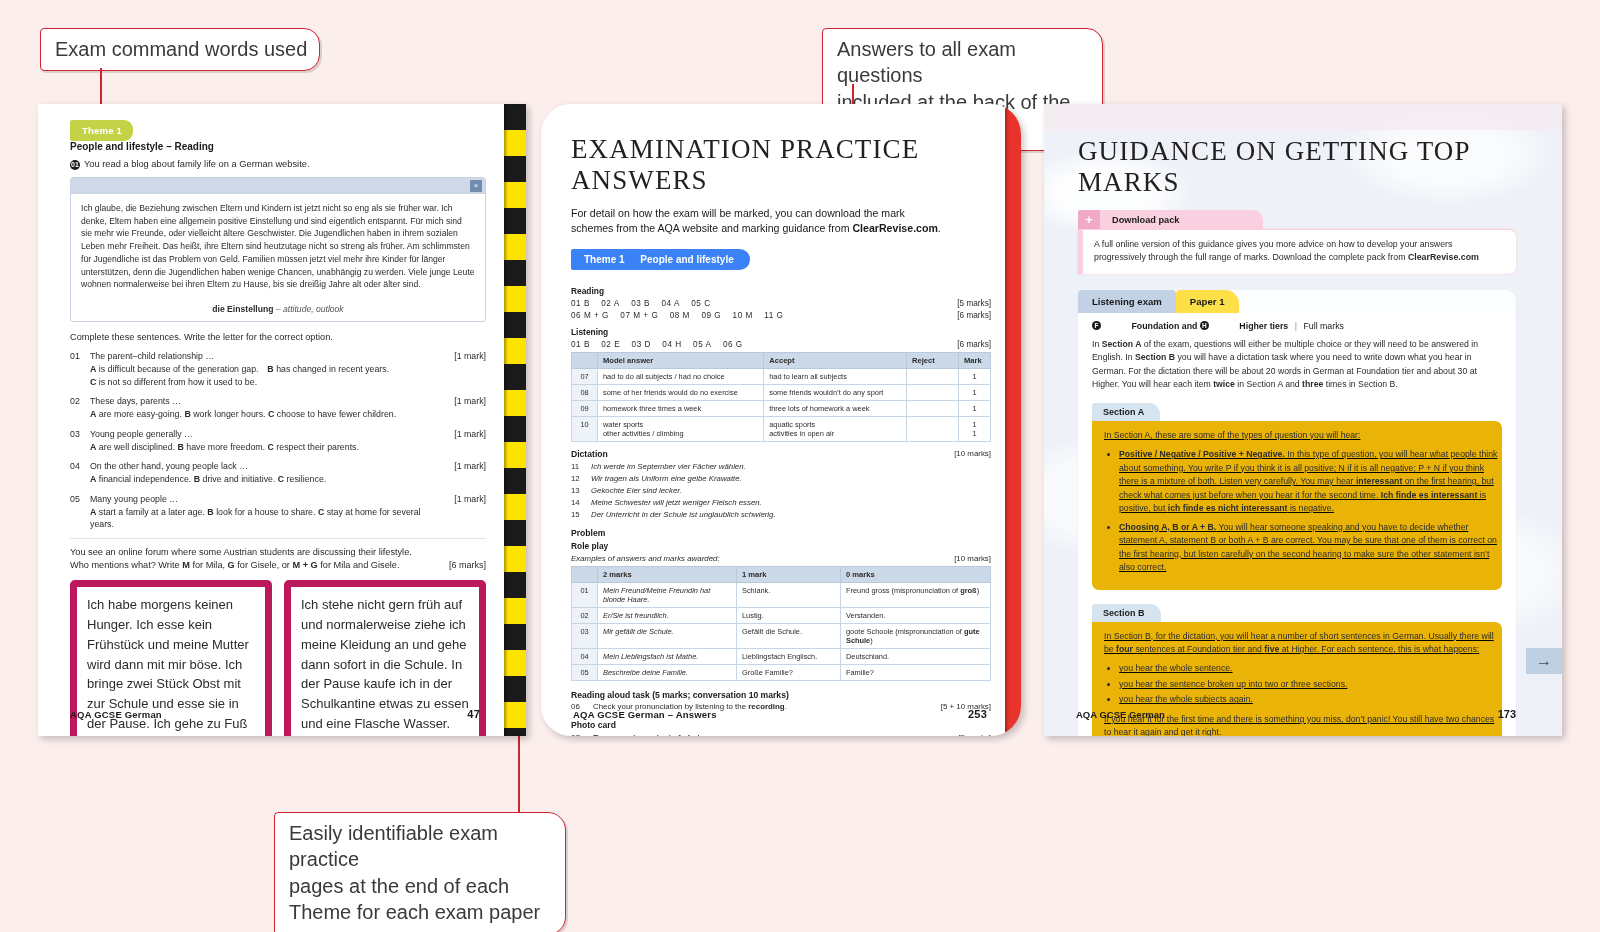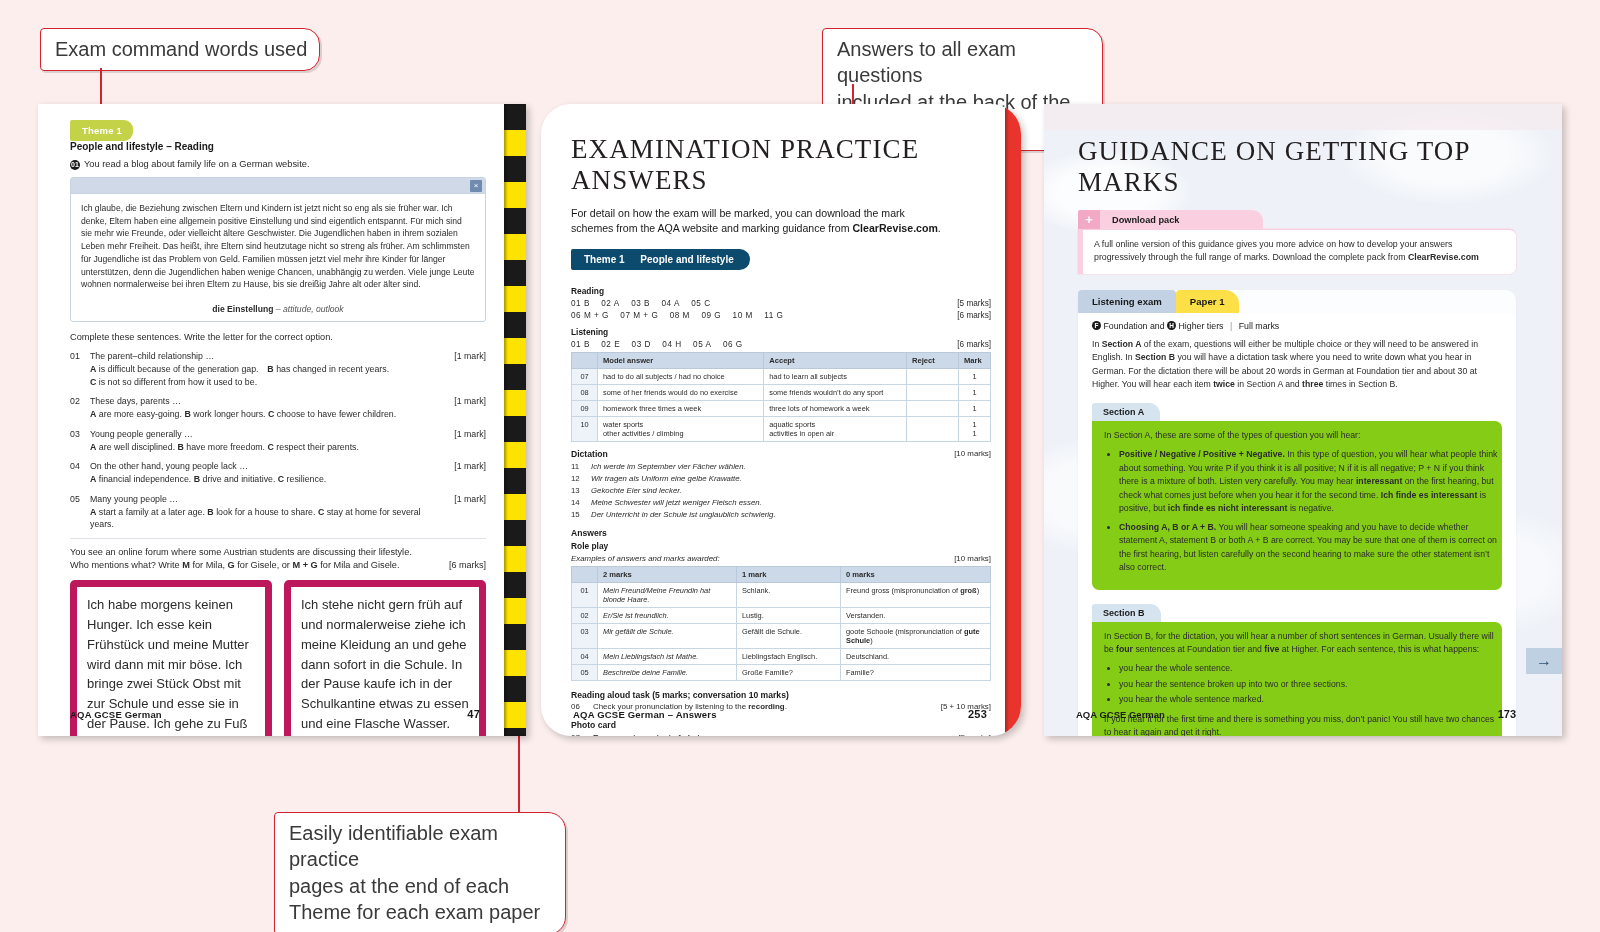--- a/index.html
+++ b/index.html
@@ -110,21 +110,21 @@
   .forum-card {
     flex:1; border:7px solid #be185d; border-radius:5px;
     padding:8px 10px; font-size:13px; line-height:1.52; color:#2b2b2b;
     box-shadow:0 1px 1px rgba(0,0,0,0.04);
   }
   .forum-card .who { float:right; font-weight:bold; }
 
   
   .ans-lead { font-size:10.6px; line-height:1.45; color:#1a1a1a; margin:6px 0 12px 0; }
   .theme-chip-wide {
-    display:inline-block; background:#0c4a6e; color:#fff;
+    display:inline-block; background:#3b82f6; color:#fff;
     font-size:10px; font-weight:bold; padding:5px 16px 5px 13px;
     border-radius:2px 11px 11px 2px; margin-bottom:9px;
   }
   .theme-chip-wide .t2 { margin-left:13px; }
   .sec-label { font-size:8.4px; font-weight:bold; color:#1a1a1a; margin:7px 0 3px 0; }
   .ansrow { display:flex; font-size:8.2px; color:#2b2b2b; margin-bottom:3px; }
   .ansrow .body { flex:1; letter-spacing:.5px; }
   .ansrow .mk { width:52px; text-align:right; flex:none; }
 
   table.atab { width:100%; border-collapse:collapse; font-size:7.4px; color:#2b2b2b; margin:3px 0 6px 0; }
@@ -185,35 +185,35 @@
   .panel { background:rgba(255,255,255,.82); border-radius:10px; padding:0 0 10px 0; box-shadow:0 1px 3px rgba(0,0,0,0.05);}
   .panel-tabs { display:flex; }
   .ptab {
     font-size:9.6px; font-weight:bold; color:#1a1a1a; padding:6px 14px 6px 14px;
   }
   .ptab.active { background:#c2d2e4; border-radius:4px 4px 0 0; }
   .ptab.inactive { background:#fde047; border-radius:4px 14px 0 0; }
   .panel-body { background:#fff; padding:8px 14px 12px 14px; border-radius:0 7px 7px 7px; }
 
   .tierline { font-size:8.8px; color:#1a1a1a; margin:0 0 7px 0; }
-  .tierline b { font-weight:normal; }
+  .tierline b { font-weight:bold;margin-left:28px; }
   .tier-ic {
     display:inline-block; width:9px; height:9px; border-radius:50%;
     background:#1a1a1a; color:#fff; font-size:6.5px; line-height:9px;
     text-align:center; font-weight:bold; vertical-align:1px;
   }
   .sep { color:#8d99a6; margin:0 4px; }
   .gpara { font-size:8.7px; line-height:1.55; color:#2b2b2b; margin:0 0 9px 0; }
 
   .sec-tab {
     display:inline-block; background:#d6e4f0; color:#1a1a1a;
     font-size:9px; font-weight:bold; padding:4px 16px 4px 11px;
     border-radius:3px 11px 0 0;
   }
-  .sec-box { background:#84cc16; border-radius:0 7px 7px 7px; padding:8px 0 9px 12px; margin-bottom:12px;}
+  .sec-box { background:#eab308; border-radius:0 7px 7px 7px; padding:8px 0 9px 12px; margin-bottom:12px;text-decoration:underline;}
   .sec-box .gpara { margin-bottom:6px; }
   ul.gul { margin:2px 0 6px 0; padding-left:15px; }
   ul.gul li { font-size:8.7px; line-height:1.55; color:#2b2b2b; margin-bottom:5px; }
   ul.gul.tight li { margin-bottom:2px; }
 
   .arrow-tab {
     position:absolute; right:0; bottom:62px; width:36px; height:26px;
     background:#bfd0e3; display:flex; align-items:center; justify-content:center;
     color:#2f4f72; font-size:16px;
   }
@@ -416,21 +416,21 @@
         <div class="dict-item">
           <span class="n">14</span>
           <span>Meine Schwester will jetzt weniger Fleisch essen.</span>
         </div>
         <div class="dict-item">
           <span class="n">15</span>
           <span>Der Unterricht in der Schule ist unglaublich schwierig.</span>
         </div>
       </div>
 
-    <p class="h-blk">Answers</p>
+    <p class="h-blk">Problem</p>
     <p class="sec-label" style="margin-top:2px;">Role play</p>
     <div class="note-line" style="margin-bottom:0;">
       <span class="body" style="font-style:italic;">Examples of answers and marks awarded:</span>
       <span class="mk">[10 marks]</span>
     </div>
 
     <table class="atab">
       <thead>
           <tr id="rp-head">
             <th style="width: 26px;"></th>
@@ -546,21 +546,21 @@
           </div>
         </div>
 
         <div>
           <span class="sec-tab">Section B</span>
           <div class="sec-box" style="margin-bottom:0;">
             <p class="gpara" id="g-secb-intro">In Section B, for the dictation, you will hear a number of short sentences in German. Usually there will be <b>four</b> sentences at Foundation tier and <b>five</b> at Higher. For each sentence, this is what happens:</p>
             <ul class="gul tight" id="sec-b-bullets">
                 <li>you hear the whole sentence.</li>
                 <li>you hear the sentence broken up into two or three sections.</li>
-                <li>you hear the whole sentence marked.</li>
+                <li>you hear the whole subjects again.</li>
               </ul>
             <p class="gpara">If you hear it for the first time and there is something you miss, don’t panic! You still have two chances to hear it again and get it right.</p>
 
           </div>
         </div>
 
       </div>
     </div>
   </div>
 

